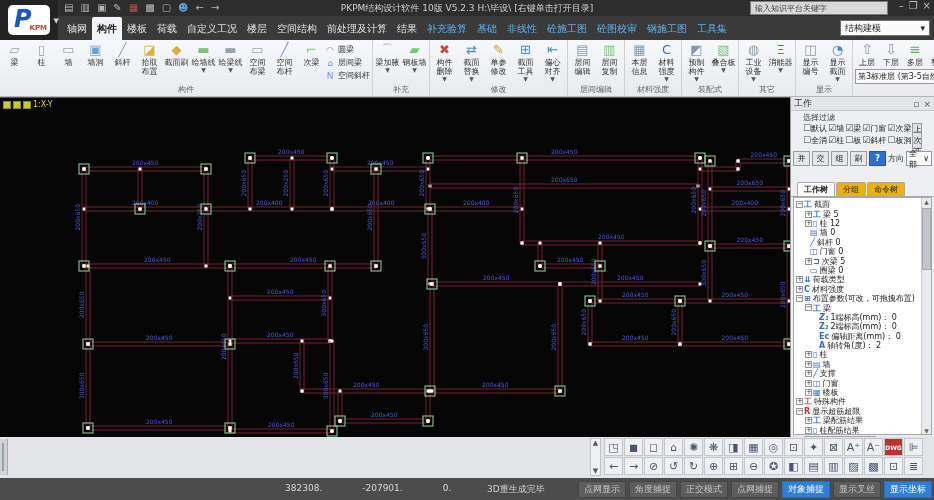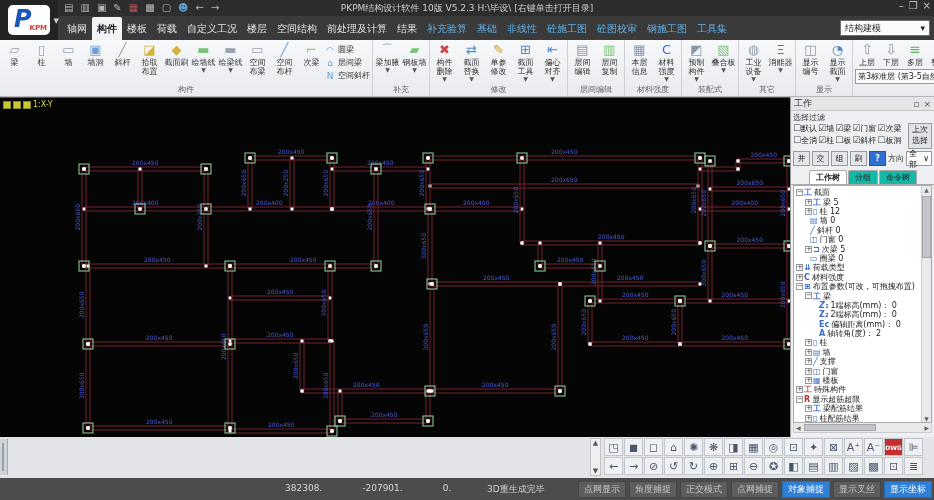--- a/index.html
+++ b/index.html
@@ -49,34 +49,34 @@
             display:flex;align-items:center;justify-content:space-between;padding:0 2px;white-space:nowrap}
   
   .canvas{position:absolute;left:0;top:97px;width:790px;height:340px;background:#050505;border-top:1px solid #555;box-sizing:border-box}
   .viewlabel{position:absolute;left:3px;top:2px;display:flex;gap:2px;align-items:center;font-size:8px;color:#d6d645}
   .vwin{width:6px;height:6px;background:#c8c832;border:1px solid #8a8a20}
   
   .panel{position:absolute;left:790px;top:97px;width:144px;height:340px;background:#edeff2;border-left:1px solid #9a9a9a;
          box-sizing:border-box;font-size:8px;color:#222}
   .phead{height:13px;display:flex;align-items:center;justify-content:space-between;padding:0 3px;font-size:9px;color:#333;background:#e3e5e9;border-bottom:1px solid #c5c5c5}
   .phead .hic{display:flex;gap:4px;color:#555}
-  .pfilter{padding:1px 2px 0}
+  .pfilter{padding:1px 12px 0}
   .pfiltitle{font-size:8px;color:#333;height:10px}
   .filterwrap{display:flex}
   .cbcol{flex:1}
   .cbrow{display:flex;height:12px;align-items:center}
   .cb{display:flex;align-items:center;margin-right:1px;white-space:nowrap}
   .cb .box{font-size:9px;margin-right:0px;color:#444}
   .lastsel{width:22px;height:24px;background:#dfe2e6;border:1px solid #9a9a9a;font-size:8px;line-height:11px;text-align:center;white-space:pre-line;margin-top:1px}
   .opsrow{display:flex;align-items:center;gap:2px;padding:2px 2px 1px}
   .opbtn{width:15px;height:13px;background:#e4e6ea;border:1px solid #9a9a9a;display:flex;align-items:center;justify-content:center}
   .helpbtn{width:15px;height:13px;background:#2f6fd0;color:#fff;border:1px solid #2456a8;display:flex;align-items:center;justify-content:center;font-weight:bold}
   .dirsel{flex:1;height:13px;background:#fbfbfb;border:1px solid #9a9a9a;display:flex;align-items:center;justify-content:space-between;padding:0 2px}
-  .ptabs{display:flex;height:14px;border-bottom:1px solid #aaa;margin-top:3px;padding-left:18px}
-  .ptab{padding:1px 6px;border:1px solid #aaa;border-bottom:none;background:#14b8a6;margin-right:1px;border-radius:2px 2px 0 0}
+  .ptabs{display:flex;height:14px;border-bottom:1px solid #aaa;margin-top:15px;padding-left:6px}
+  .ptab{padding:1px 6px;border:1px solid #aaa;border-bottom:none;background:#eab308;margin-right:1px;border-radius:2px 2px 0 0}
   .ptab.active{background:#fff;font-weight:bold}
   .tree{background:#fff;border:1px solid #aaa;margin:0 2px;height:236px;overflow:hidden;position:relative}
   .trows{padding:2px 0 0 2px}
   .trow{display:flex;align-items:center;height:9.4px;white-space:nowrap;font-size:8px}
   .texp{width:7px;height:7px;border:1px solid #999;font-size:7px;line-height:5px;text-align:center;margin-right:1px;background:#fff;color:#333;box-sizing:border-box}
   .tic{margin-right:2px;font-size:8px;font-weight:bold}
   .vscroll{position:absolute;right:0;top:0;width:9px;bottom:0;background:#e8eaec;border-left:1px solid #ccc;
            display:flex;flex-direction:column;justify-content:space-between;align-items:center;font-size:6px;color:#666}
   .vthumb{width:7px;height:60px;background:#c2c6cc;border:1px solid #a8a8a8;position:absolute;top:10px;left:0}
   .hscroll{height:9px;margin:0 2px;background:#e8eaec;border:1px solid #ccc;border-top:none;position:relative;
@@ -115,20 +115,21 @@
       <span style="color: rgb(184, 184, 184);">▣</span>
       <span style="color: rgb(184, 184, 184);">✎</span>
       <span style="color: rgb(192, 80, 80);">▦</span>
       <span style="color: rgb(184, 184, 184);">▩</span>
       <span style="color: rgb(184, 184, 184);">▢</span>
       <span style="color: rgb(95, 159, 216);">☻</span>
       <span style="color: rgb(184, 184, 184);">←</span>
       <span style="color: rgb(184, 184, 184);">→</span>
     </div>
   <div class="tb-title">PKPM结构设计软件 10版 V5.2.3 H:\毕设\ [右键单击打开目录]</div>
+  <div class="search">输入知识平台关键字</div>
   <div class="winbtns" id="winbtns">
       <span>–</span>
       <span>❐</span>
       <span>×</span>
     </div>
 </div>
 
 <div class="tabrowbg"></div>
 <div class="tabrow" id="tabs">
     <div class="tab">轴网</div>

